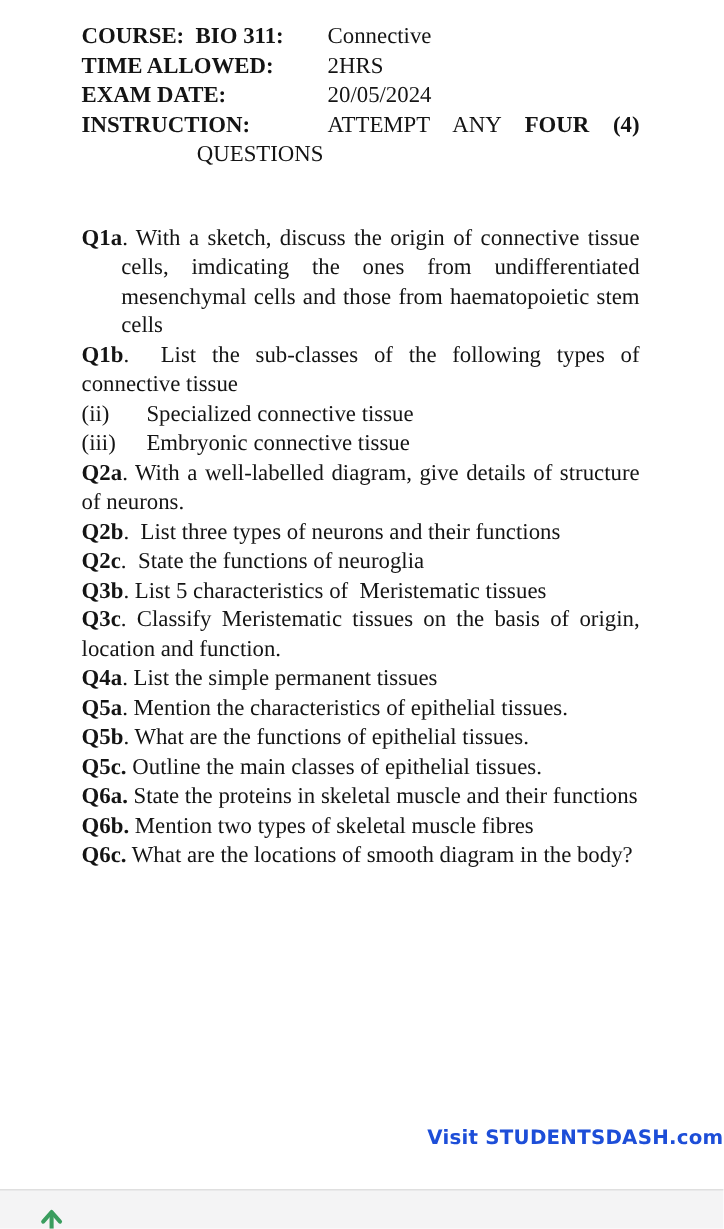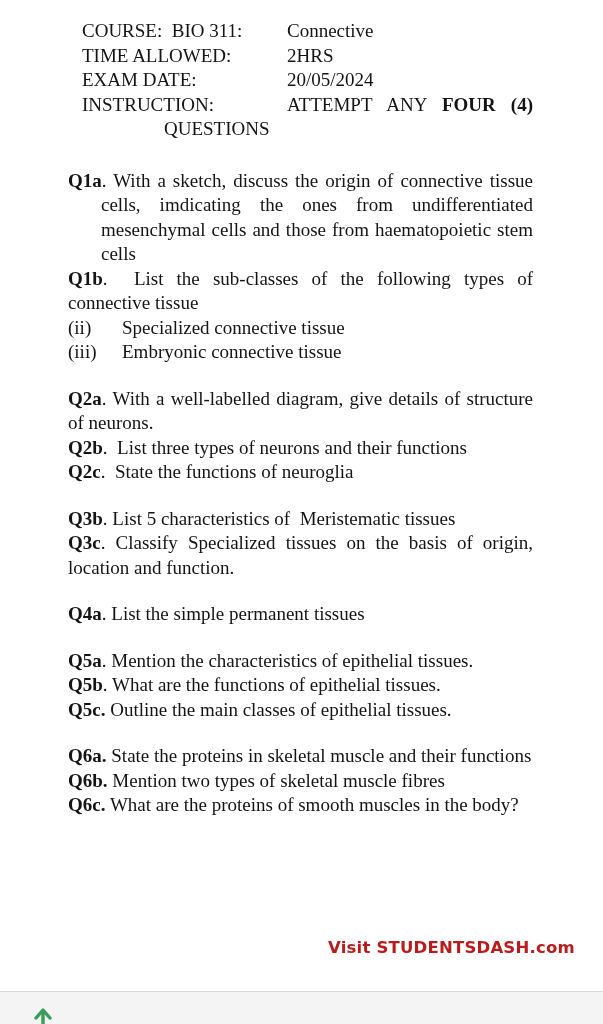--- a/index.html
+++ b/index.html
@@ -11,42 +11,42 @@
     position: relative;
     overflow: hidden;
   }
   .content {
     padding: 19px 70px 0 68px;
     font-size: 19px;
     line-height: 24.5px;
   }
   
   .hrow { display: flex; }
-  .hlabel { font-weight: normal; width: 205px; flex-shrink: 0; margin-left: 14px; }
+  .hlabel { font-weight: bold; width: 205px; flex-shrink: 0; }
   .hval { }
   .inst-val { flex: 1; text-align: justify; text-align-last: justify; }
   .b { font-weight: bold; }
   .inst-line2 { margin-left: 96px; }
   
-  .qsection { margin-top: 22px; }
-  .qsection.first { margin-top: 27px; }
+  .qsection { }
+  .qsection.first { margin-top: 45px; }
   .q { margin: 0; text-align: justify; }
   .qp { font-weight: bold; }
   .hang { padding-left: 33px; text-indent: -33px; }
   .linum { display: inline-block; width: 54px; }
   .linum-small { font-size: 12px; margin-right: 5px; }
   
   .watermark {
     position: absolute;
-    left: 328px; top: 938px;
+    left: 356px; top: 938px;
     font-family: "DejaVu Sans", sans-serif;
     font-weight: bold;
     font-size: 16.5px;
     letter-spacing: 0.2px;
-    color: #b91c1c;
+    color: #1d4ed8;
     white-space: nowrap;
   }
   
   .footer-bar {
     position: absolute;
     left: 0; right: 0; bottom: 0;
     height: 32px;
     background: #f4f4f5;
     border-top: 1px solid #d9d9d9;
     overflow: hidden;
@@ -86,37 +86,37 @@
   </div>
 
   <div class="qsection">
     <p class="q"><span class="qp">Q2a</span><span>. With a well-labelled diagram, give details of structure of neurons.</span></p>
     <p class="q"><span class="qp">Q2b</span><span>.&nbsp; List three types of neurons and their functions</span></p>
     <p class="q"><span class="qp">Q2c</span><span>.&nbsp; State the functions of neuroglia</span></p>
   </div>
 
   <div class="qsection">
     <p class="q"><span class="qp">Q3b</span><span>. List 5 characteristics of &nbsp;Meristematic tissues</span></p>
-    <p class="q"><span class="qp">Q3c</span><span>. Classify Specialized tissues on the basis of origin, location and function.</span></p>
+    <p class="q"><span class="qp">Q3c</span><span>. Classify Meristematic tissues on the basis of origin, location and function.</span></p>
   </div>
 
   <div class="qsection">
     <p class="q"><span class="qp">Q4a</span><span>. List the simple permanent tissues</span></p>
   </div>
 
   <div class="qsection">
     <p class="q"><span class="qp">Q5a</span><span>. Mention the characteristics of epithelial tissues.</span></p>
     <p class="q"><span class="qp">Q5b</span><span>. What are the functions of epithelial tissues.</span></p>
     <p class="q"><span class="qp">Q5c.</span><span> Outline the main classes of epithelial tissues.</span></p>
   </div>
 
   <div class="qsection">
     <p class="q"><span class="qp">Q6a.</span><span> State the proteins in skeletal muscle and their functions</span></p>
     <p class="q"><span class="qp">Q6b.</span><span> Mention two types of skeletal muscle fibres</span></p>
-    <p class="q"><span class="qp">Q6c.</span><span> What are the proteins of smooth muscles in the body?</span></p>
+    <p class="q"><span class="qp">Q6c.</span><span> What are the locations of smooth diagram in the body?</span></p>
   </div>
 
 </div>
 
 <div class="watermark">Visit STUDENTSDASH.com</div>
 
 <div class="footer-bar">
   <span class="up-arrow">
     <svg width="20" height="26" viewBox="0 0 20 26">
       <path d="M3 11 L10 3 L17 11" fill="none" stroke="#3a9d5e" stroke-width="3.4" stroke-linecap="round" stroke-linejoin="round"></path>

